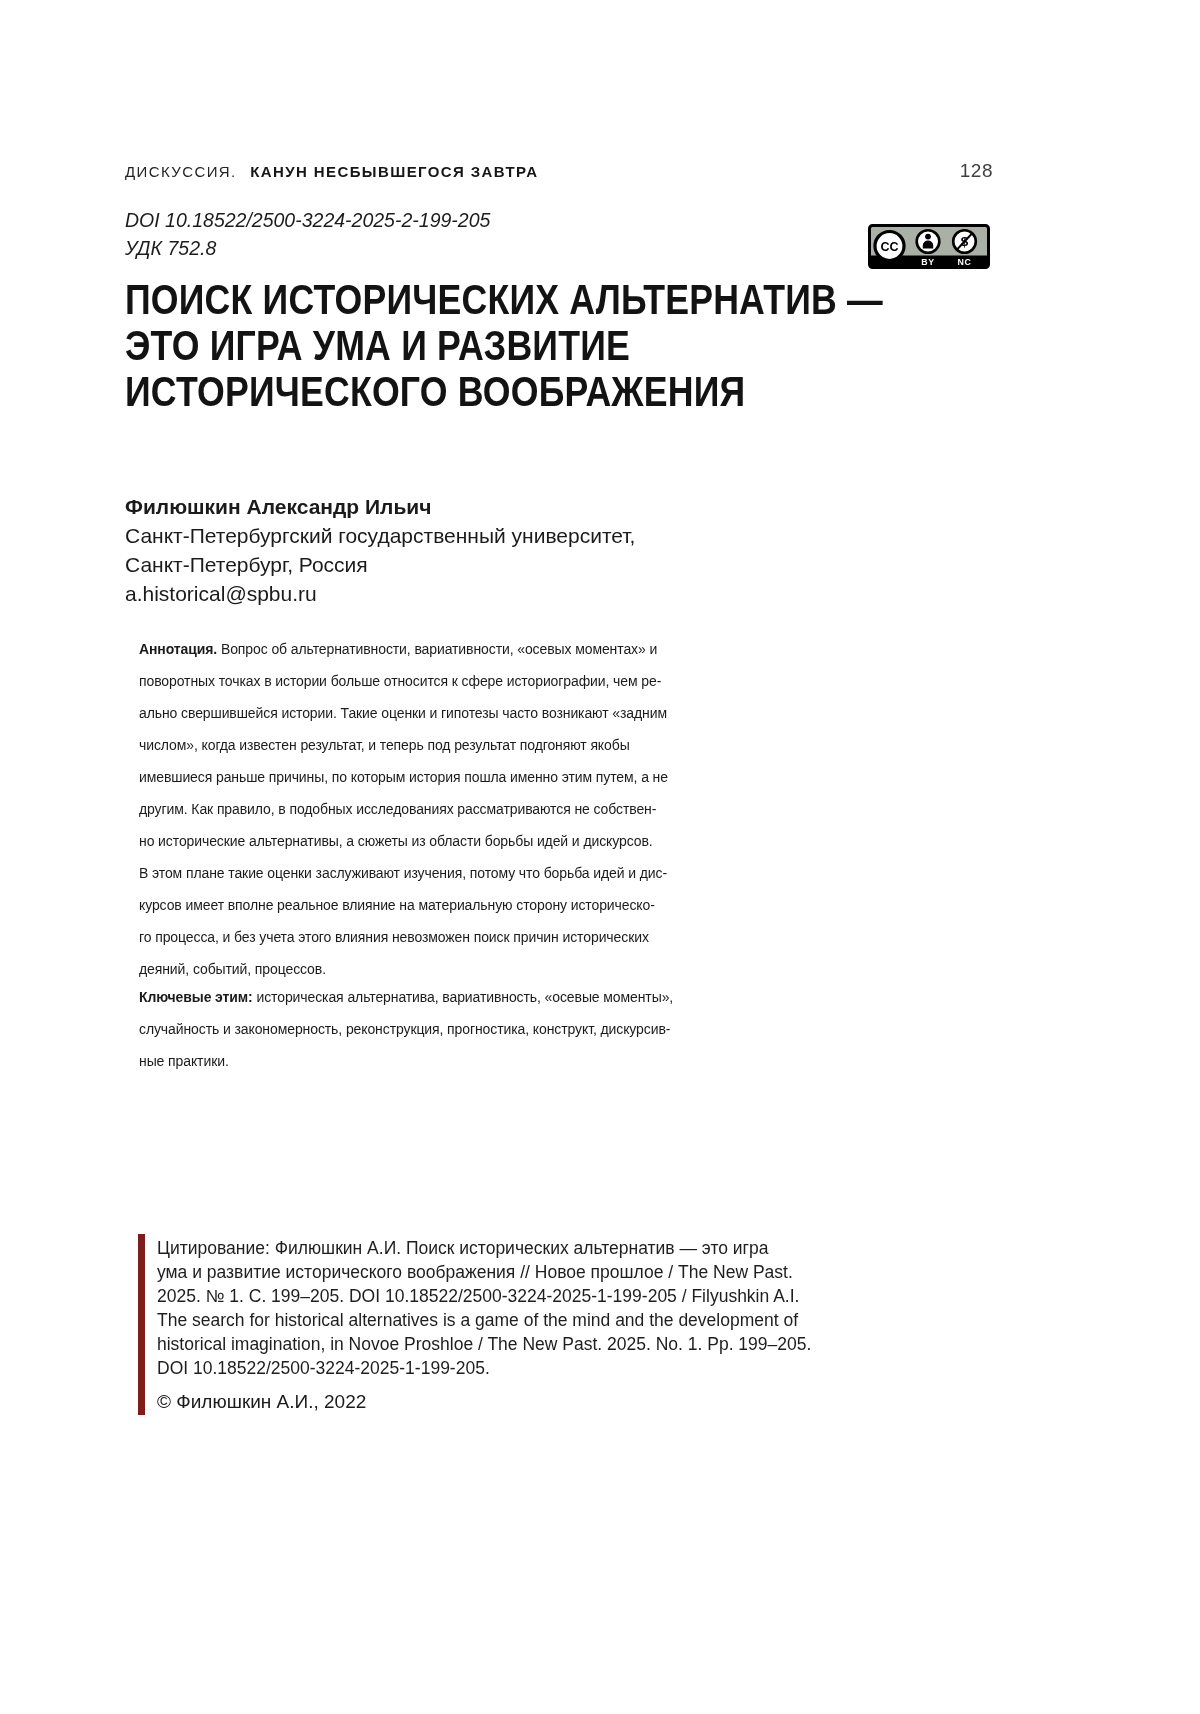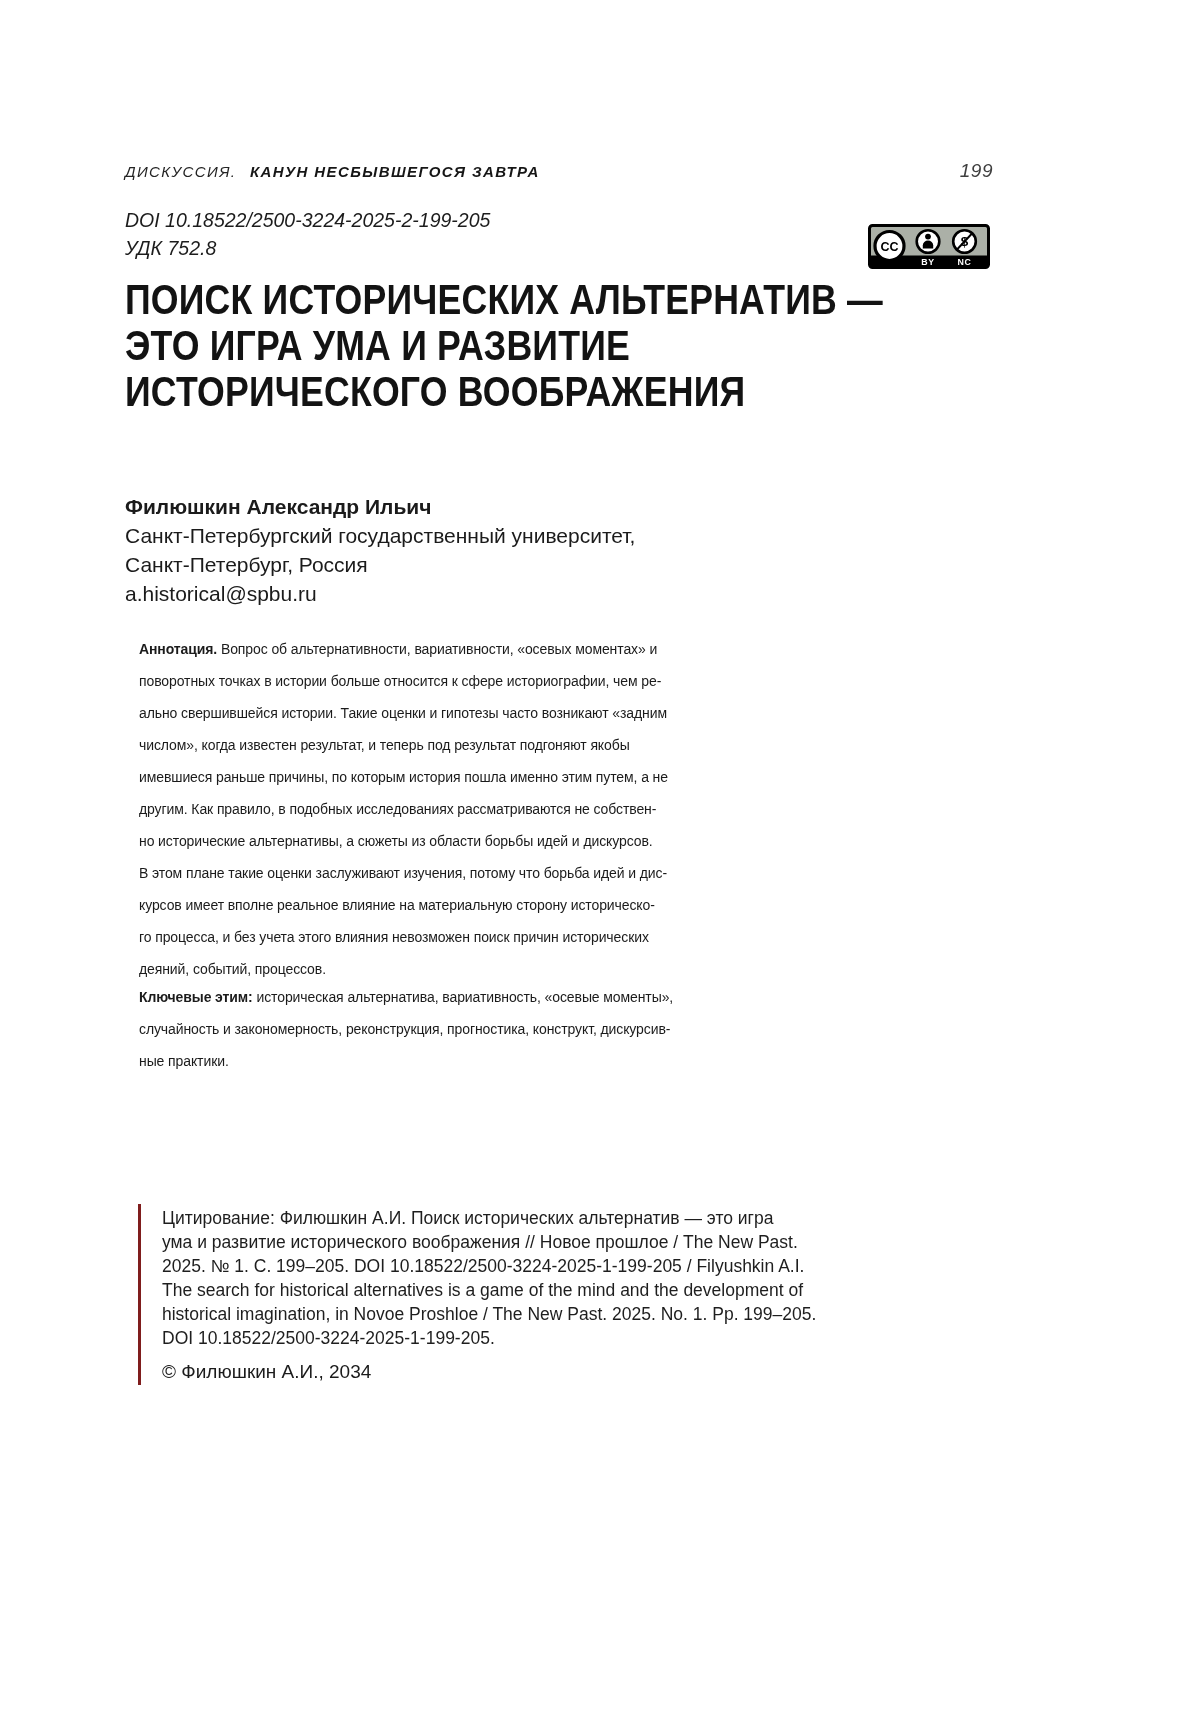--- a/index.html
+++ b/index.html
@@ -14,21 +14,20 @@
   }
 
   
   .header-row {
     position: absolute;
     left: 125px; top: 160px;
     width: 868px;
     display: flex;
     justify-content: space-between;
     align-items: baseline;
-    font-style: italic;
   }
   .header-left { font-size: 15px; letter-spacing: 1.4px; white-space: nowrap; }
   .header-section { font-weight: 400; color: #242424; }
   .header-issue { font-weight: 700; color: #161616; margin-left: 8px; }
   .page-number { font-size: 19px; color: #3f3f3f; font-weight: 400; letter-spacing: 0.5px; }
 
   
   .meta {
     position: absolute;
     left: 125px; top: 206px;
@@ -71,45 +70,45 @@
     letter-spacing: -0.1px;
   }
   .abstract { top: 633px; }
   .keywords { top: 981px; }
   .block-label { font-weight: 700; }
   .block-text { white-space: pre-line; }
 
   
   .citation {
     position: absolute;
-    left: 138px; top: 1204px;
+    left: 138px; top: 1234px;
     width: 690px;
-    border-left: 3px solid #7f1d1d;
-    padding-left: 21px;
+    border-left: 7px solid #7f1d1d;
+    padding-left: 12px;
   }
   .cite-text {
     margin: 2px 0 0 0;
     font-size: 17.5px;
     line-height: 24px;
     white-space: pre-line;
     color: #1e1e1e;
   }
   .copyright { margin: 11px 0 2px 0; font-size: 19px; color: #1b1b1b; }
 </style>
 </head>
 <body>
 
 <div class="page">
 
   <div class="header-row">
     <div class="header-left">
       <span class="header-section">ДИСКУССИЯ.</span>
       <span class="header-issue">КАНУН НЕСБЫВШЕГОСЯ ЗАВТРА</span>
     </div>
-    <div class="page-number">199</div>
+    <div class="page-number">128</div>
   </div>
 
   <div class="meta">
     <div>DOI 10.18522/2500-3224-2025-2-199-205</div>
     <div>УДК 752.8</div>
   </div>
 
   <div class="cc-badge">
     <svg width="122" height="45" viewBox="0 0 122 45" xmlns="http://www.w3.org/2000/svg">
       <rect x="1.5" y="1.5" width="119" height="42" rx="3" fill="#abb0a7" stroke="#000" stroke-width="3"></rect>
@@ -169,16 +168,16 @@
 ные практики.</span>
   </div>
 
   <div class="citation">
     <p class="cite-text">Цитирование: Филюшкин А.И. Поиск исторических альтернатив — это игра
 ума и развитие исторического воображения // Новое прошлое / The New Past.
 2025. № 1. С. 199–205. DOI 10.18522/2500-3224-2025-1-199-205 / Filyushkin A.I.
 The search for historical alternatives is a game of the mind and the development of
 historical imagination, in Novoe Proshloe / The New Past. 2025. No. 1. Pp. 199–205.
 DOI 10.18522/2500-3224-2025-1-199-205.</p>
-    <p class="copyright">© Филюшкин А.И., 2034</p>
+    <p class="copyright">© Филюшкин А.И., 2022</p>
   </div>
 
 </div>
 
 </body></html>

